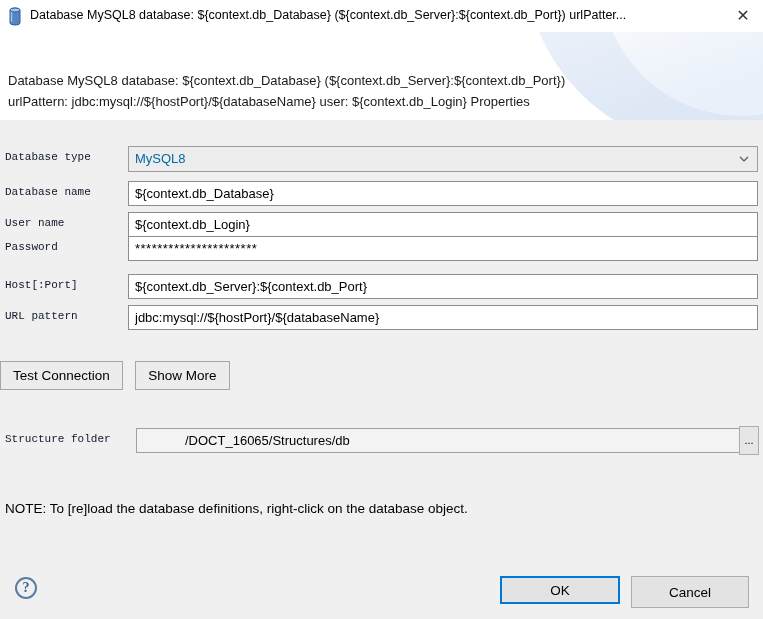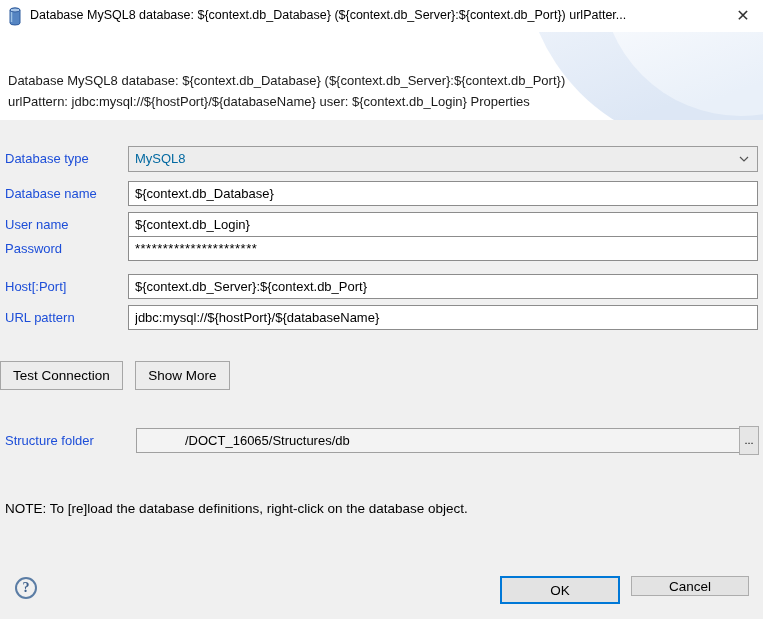--- a/index.html
+++ b/index.html
@@ -41,22 +41,23 @@
     background:linear-gradient(160deg,#fbfcfe 40%,#e9f0f9 80%);
   }
   #header-text {
     position:absolute; left:8px; top:38px; width:650px;
     font-size:13px; line-height:21px; color:#1a1a1a;
   }
 
   
   .frow { position:absolute; left:0; width:763px; height:26px; }
   .flabel {
-    position:absolute; left:5px; top:5px; font-size:13px; color:#1d4ed8;
+    position:absolute; left:5px; top:5px; font-size:11px; color:#0f172a;
     white-space:nowrap;
+    font-family:Liberation Mono, monospace;
   }
   .ffield {
     position:absolute; left:128px; top:0; width:630px; height:25px;
     border:1px solid #8c8c8c; background:#ffffff;
     font-family:"Liberation Sans", sans-serif; font-size:13px; color:#000;
     padding:0 6px; outline:none;
   }
   .combo {
     position:absolute; left:128px; top:0; width:630px; height:26px;
     border:1px solid #9c9c9c; background:#ededed; cursor:default;
@@ -99,21 +100,21 @@
     border:2px solid #5b7da5; border-radius:50%; background:transparent;
     color:#3f618c; font-size:14px; font-weight:bold; text-align:center;
     line-height:18px; cursor:pointer; font-family:"Liberation Serif", serif;
   }
   #ok-btn {
     position:absolute; left:500px; top:576px; width:120px; height:28px;
     background:#e3e3e3; border:2px solid #0078d7; font-size:13.5px;
     color:#000; cursor:pointer; font-family:"Liberation Sans", sans-serif;
   }
   #cancel-btn {
-    position:absolute; left:631px; top:576px; width:118px; height:20px;
+    position:absolute; left:631px; top:576px; width:118px; height:32px;
     background:#e3e3e3; border:1px solid #adadad; font-size:13.5px;
     color:#000; cursor:pointer; font-family:"Liberation Sans", sans-serif;
   }
 </style>
 </head>
 <body>
 
 <div id="dialog">
 
   <div id="titlebar">

